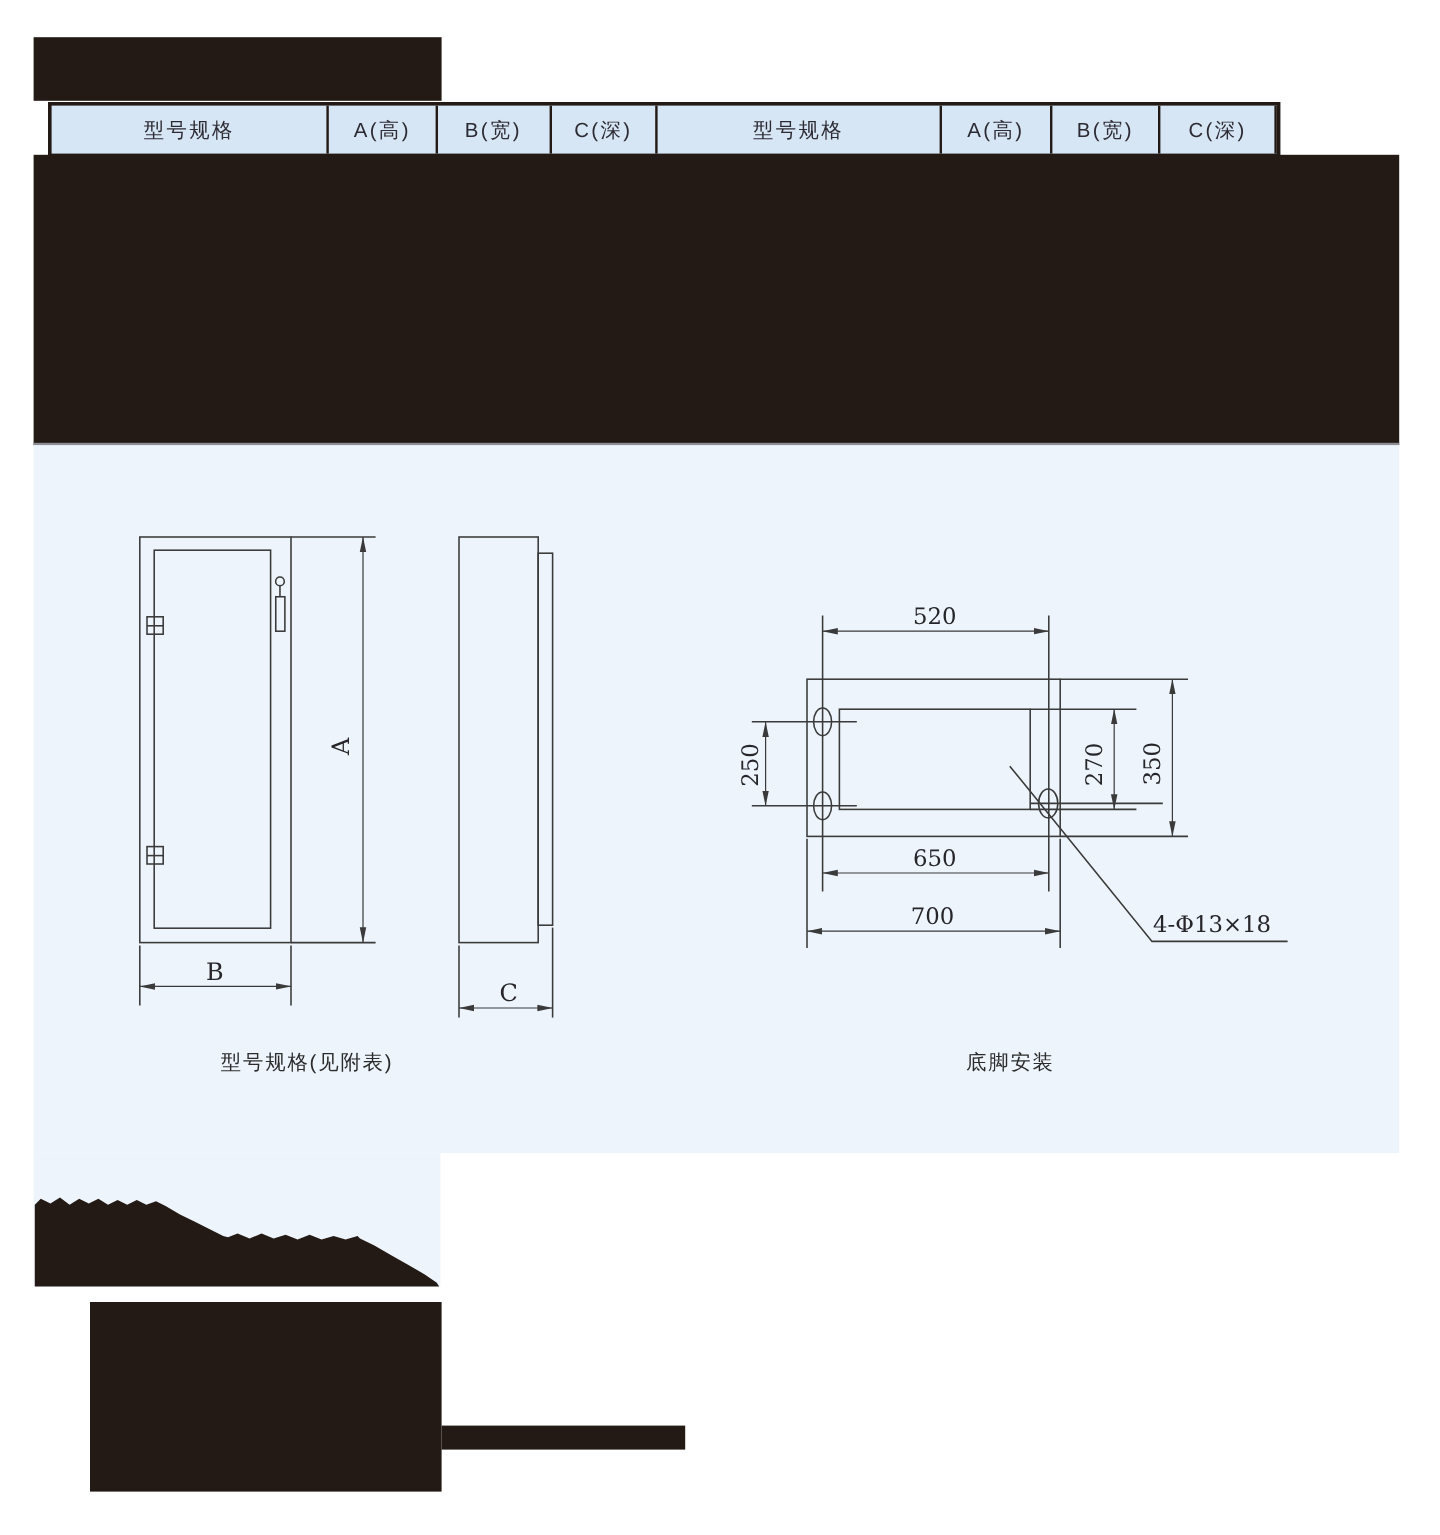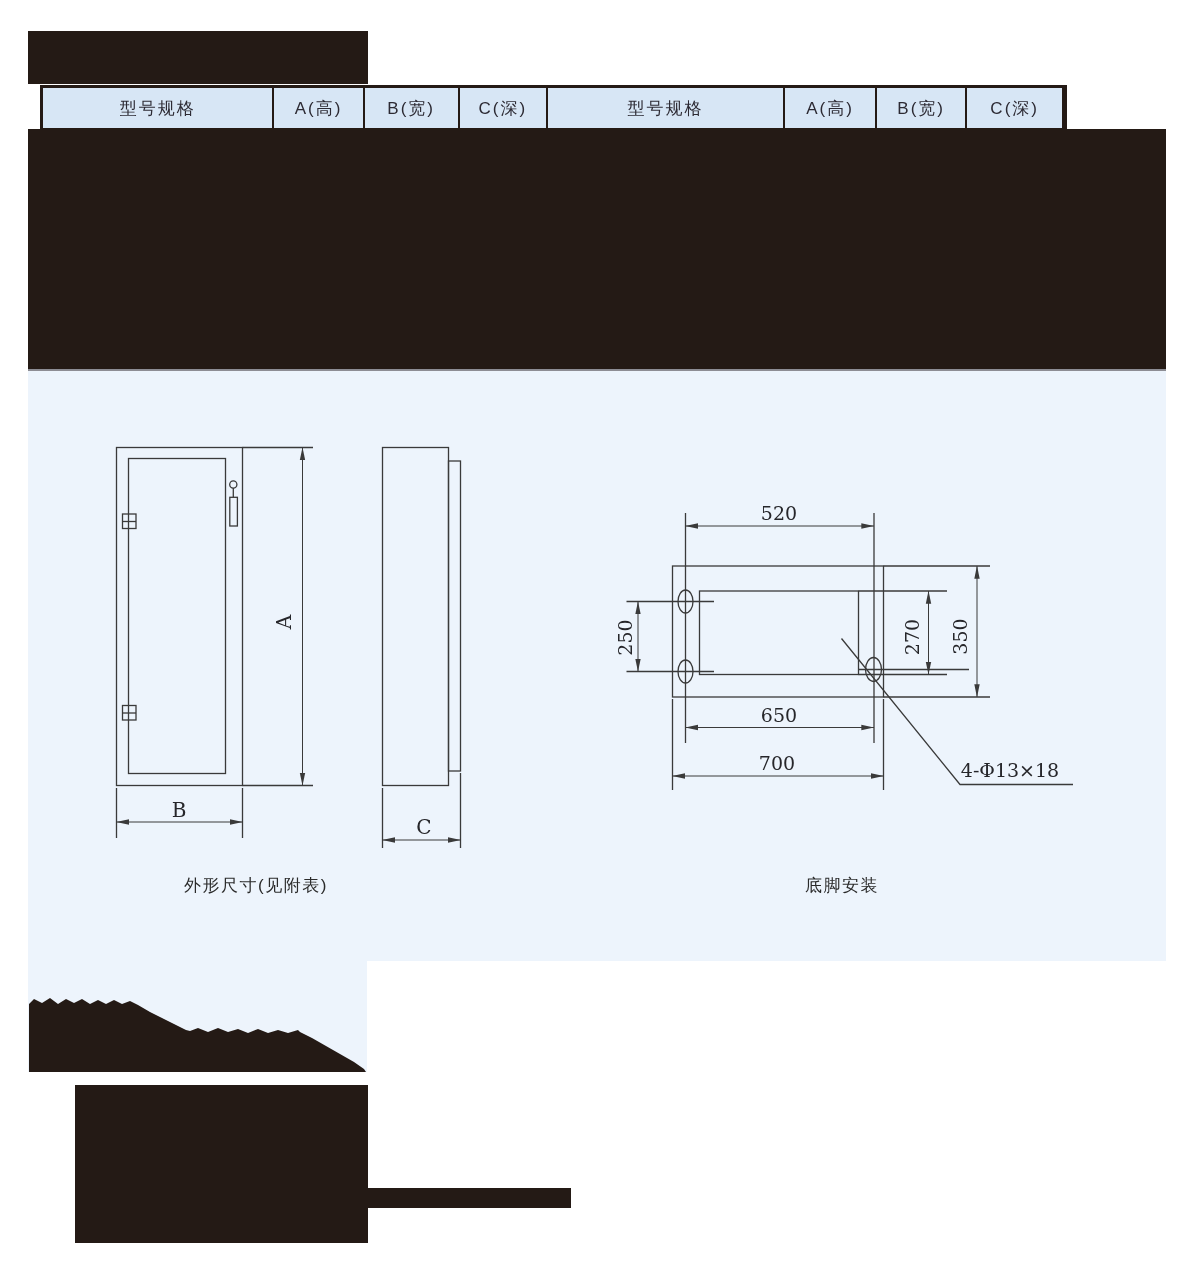--- a/index.html
+++ b/index.html
@@ -150,17 +150,17 @@
     <text x="1010" y="777">4-Φ13×18</text>
   </g>
 
   <polygon class="redact" points="29,1004 34,999 42,1003 50,998 58,1004 66,999 74,1003 82,999 90,1004 98,1000
             106,1004 114,1000 122,1004 130,1001 138,1005 150,1012 162,1018 174,1024 186,1030
             190,1031 198,1028 208,1032 218,1028 228,1032 238,1029 248,1033 258,1029 268,1033
             278,1030 288,1033 298,1030 300,1032 312,1038 326,1046 340,1054 354,1062 364,1069
             366,1072 29,1072"></polygon>
 </svg>
 
-<div class="cap cap-outline">外形尺寸(见附表)</div>
+<div class="cap cap-outline">型号规格(见附表)</div>
 <div class="cap cap-mount">底脚安装</div>
 
 <div class="blk bottom-blk"></div>
 <div class="blk bottom-bar"></div>
 
 </body></html>

